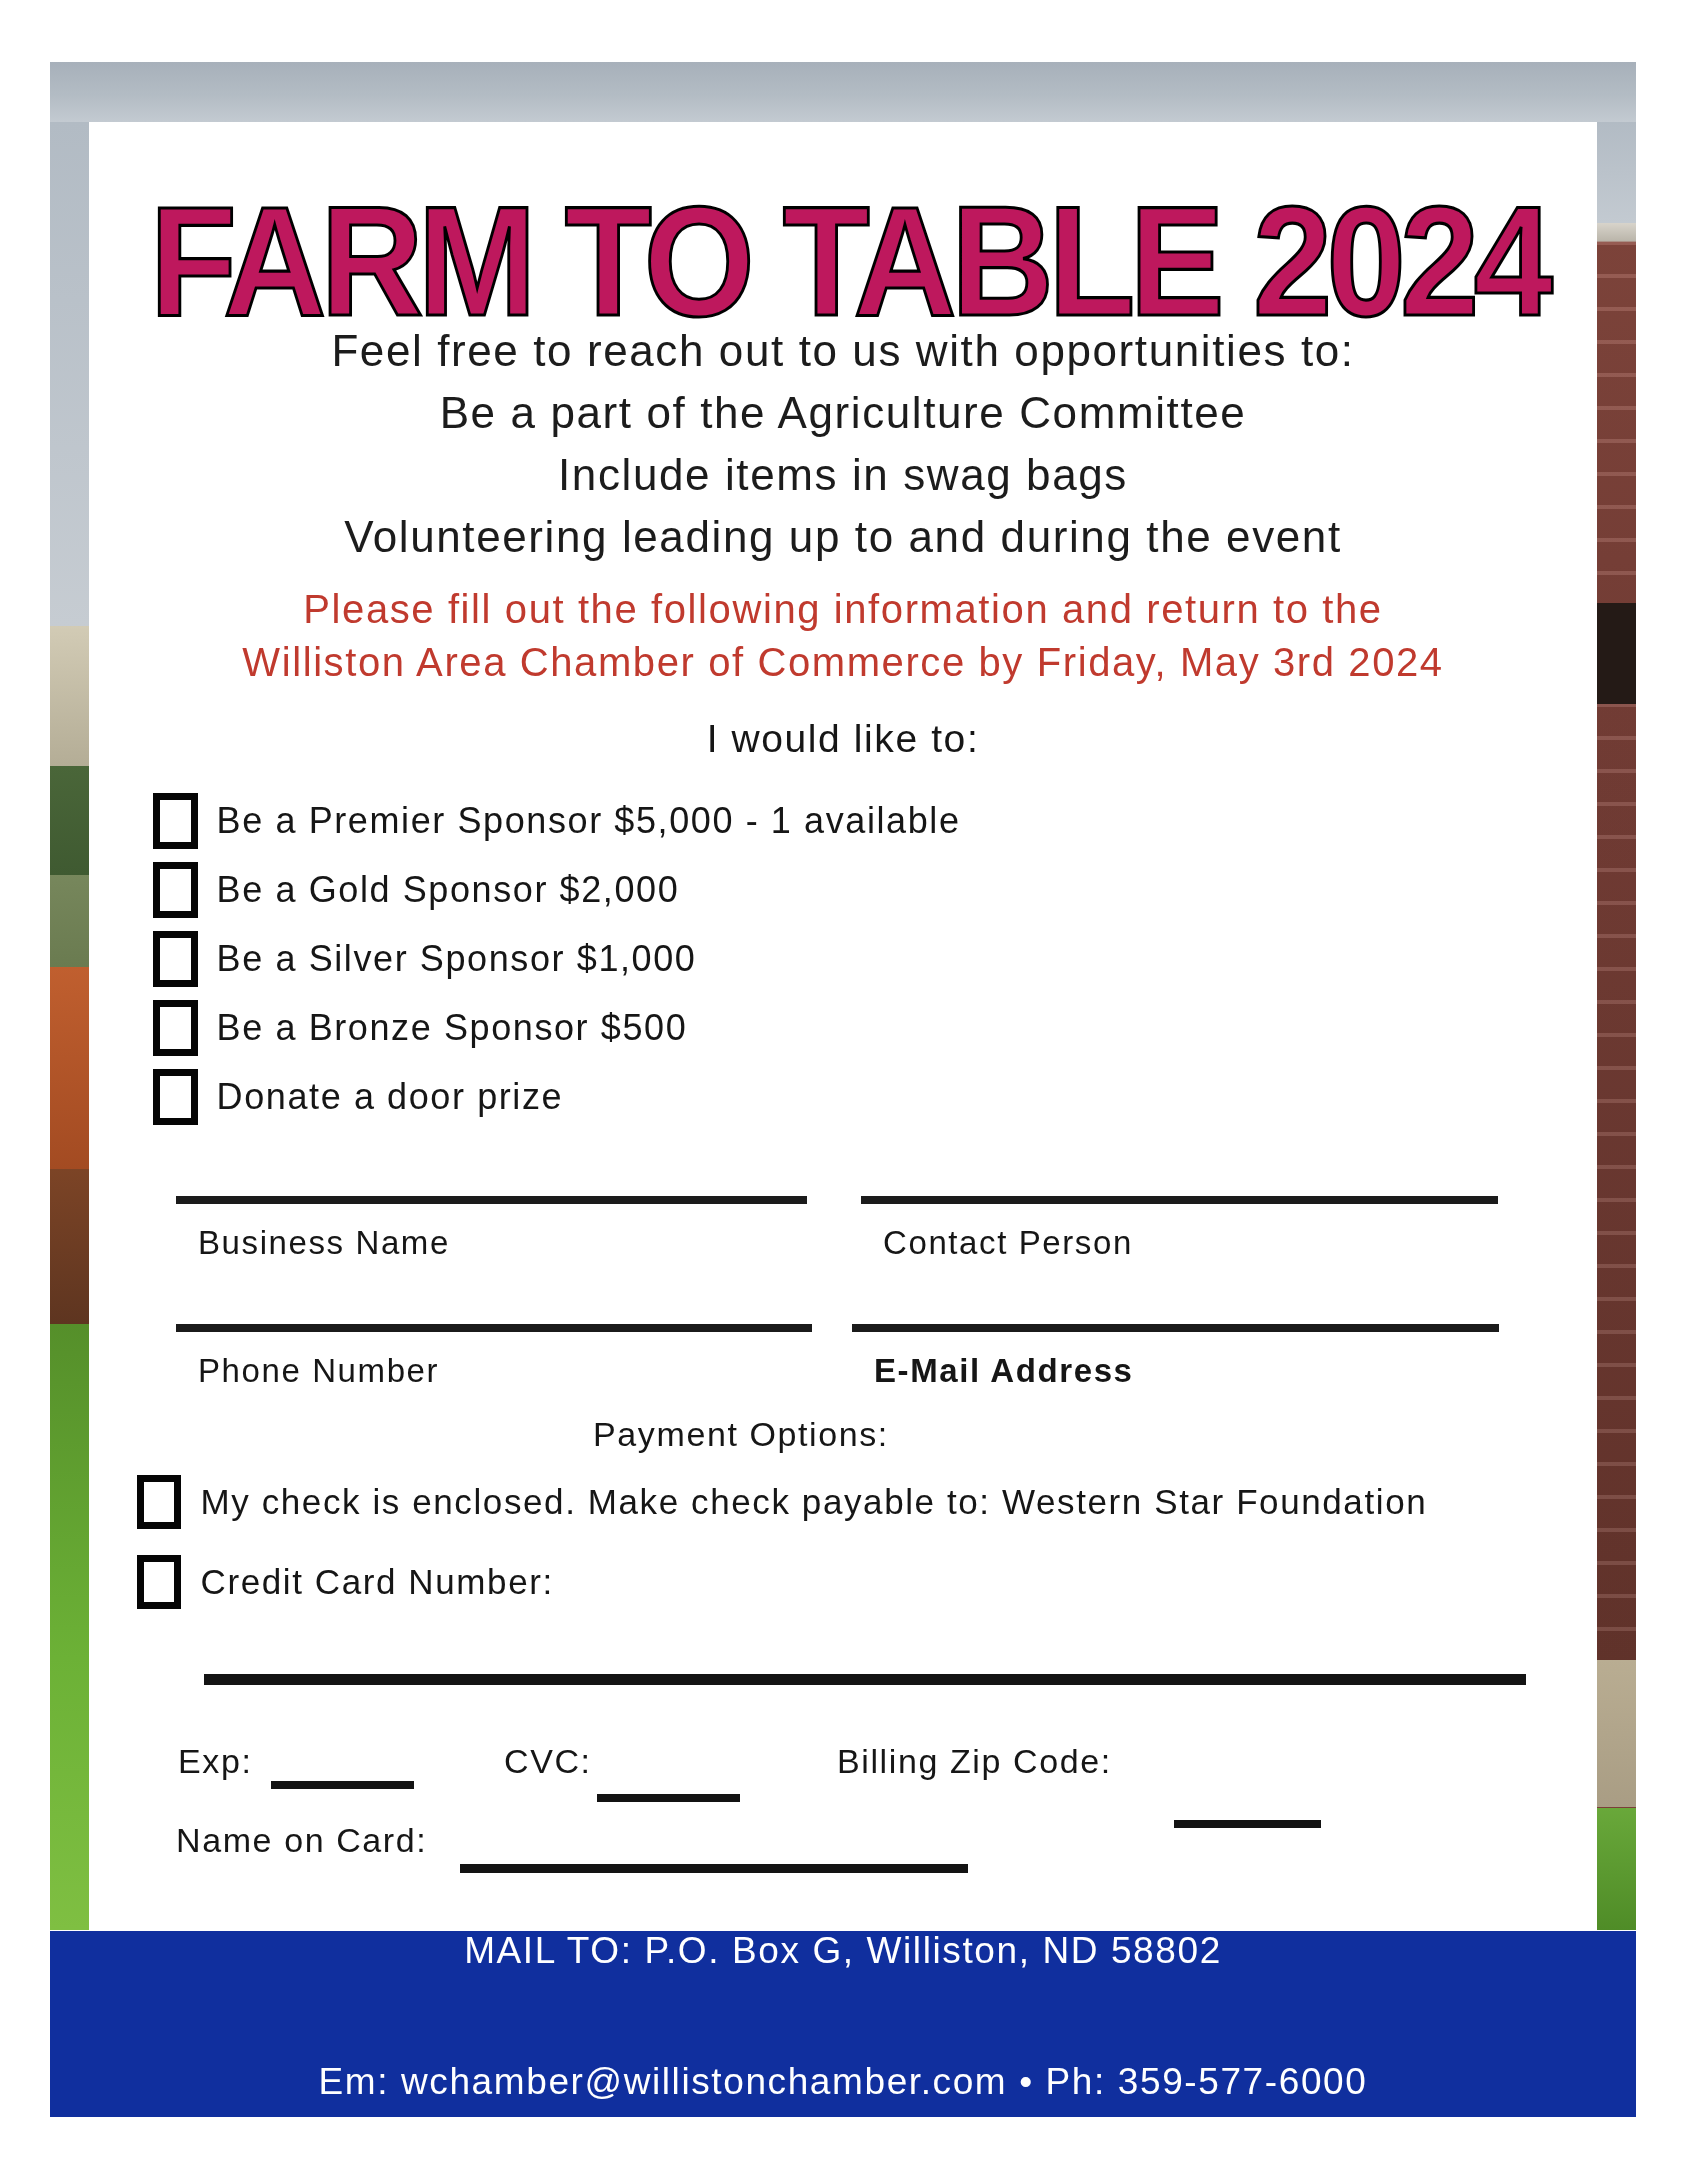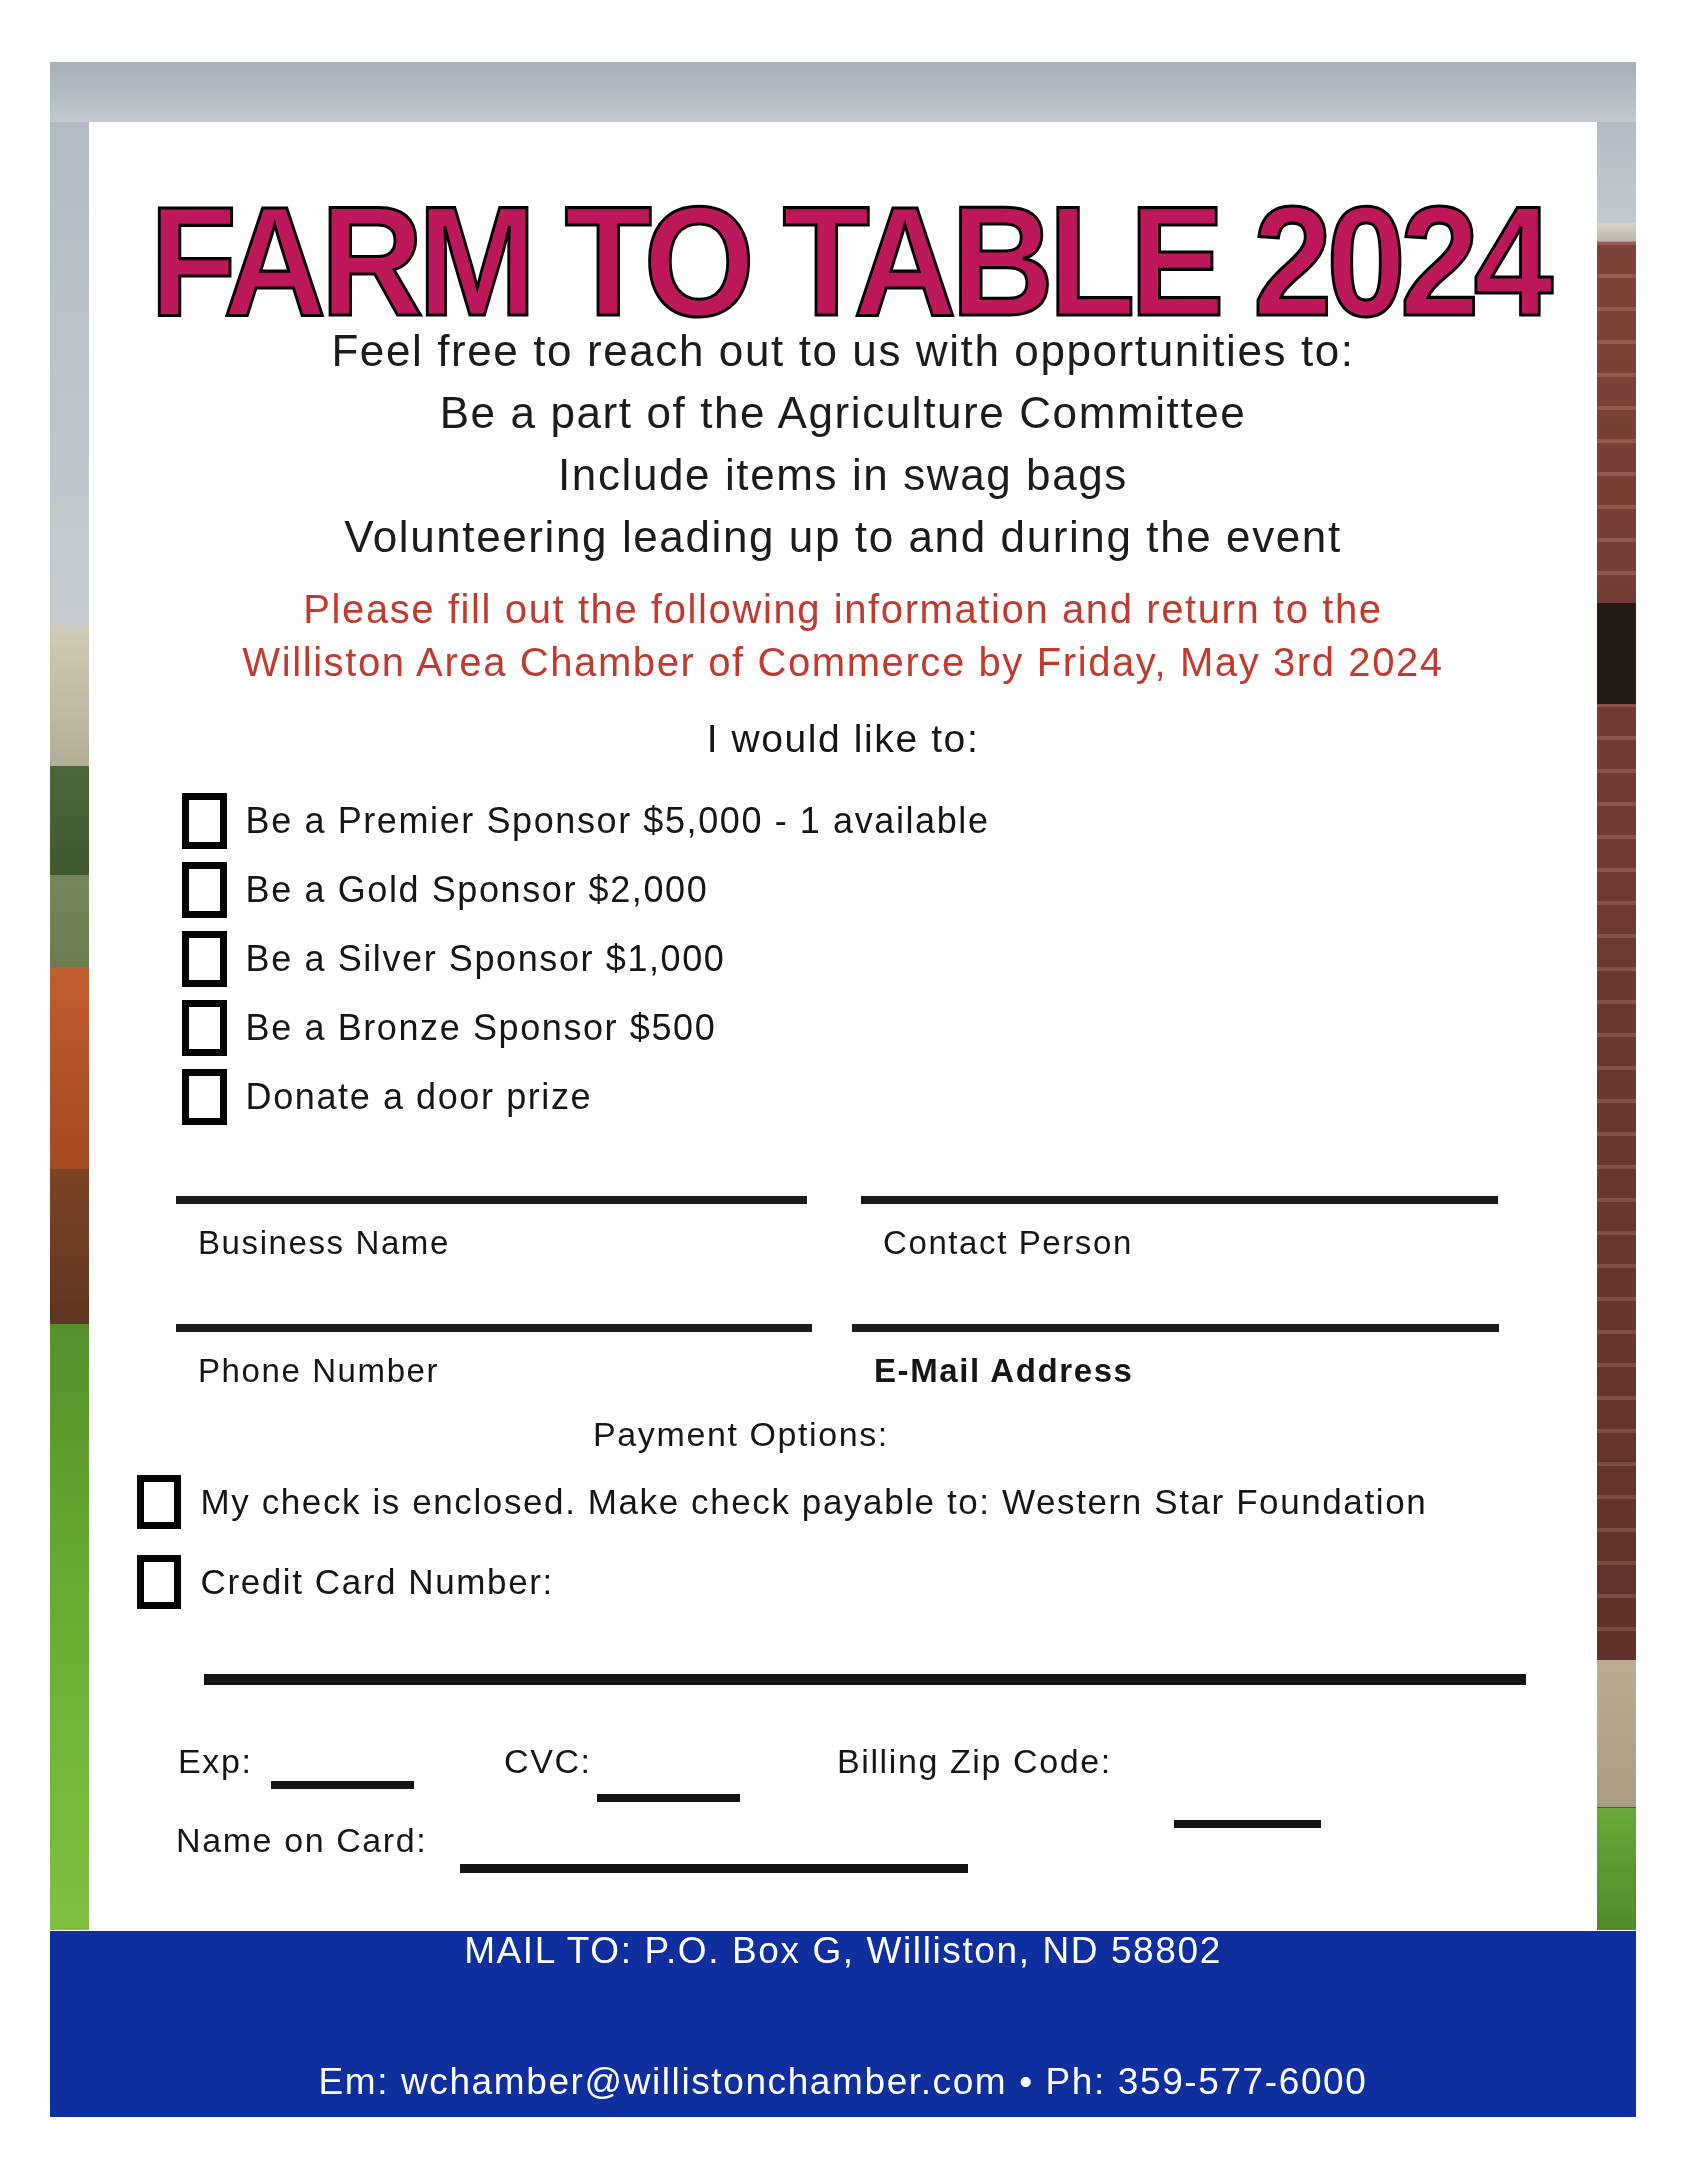--- a/index.html
+++ b/index.html
@@ -51,21 +51,21 @@
     letter-spacing:-6.2px;color:#be185d;white-space:nowrap;
   }
   .title-inner{display:inline-block;transform:scaleX(.92);transform-origin:center;
     -webkit-text-stroke:3.1px #000;}
   .intro{position:absolute;left:0;top:198px;width:100%;text-align:center;
     font-size:44px;line-height:62px;letter-spacing:1.6px;color:#1c1c1c;}
   .notice{position:absolute;left:0;top:461px;width:100%;text-align:center;
     font-size:40px;line-height:53px;letter-spacing:1.6px;color:var(--accent-red);}
   .heading{position:absolute;left:0;top:593px;width:100%;text-align:center;
     font-size:39px;line-height:47px;letter-spacing:1.6px;}
-  .options{position:absolute;left:64px;top:671px;margin-left:29px;}
+  .options{position:absolute;left:64px;top:671px;}
   .opt-row{display:flex;align-items:center;margin-bottom:13px;height:56px;}
   .checkbox{
     width:31px;height:42px;border:7px solid #050505;background:#fff;
     display:inline-block;flex:0 0 auto;cursor:pointer;
   }
   .opt-label{font-size:36px;letter-spacing:1.6px;padding-left:18.6px;white-space:nowrap;}
   .field{position:absolute;}
   .rule{height:7.8px;background:#1b1b1b;cursor:text;}
   .rule-thick{height:11px;background:#141414;cursor:text;}
   .flabel{margin-top:20px;font-size:33px;letter-spacing:1.6px;margin-left:22px;}

